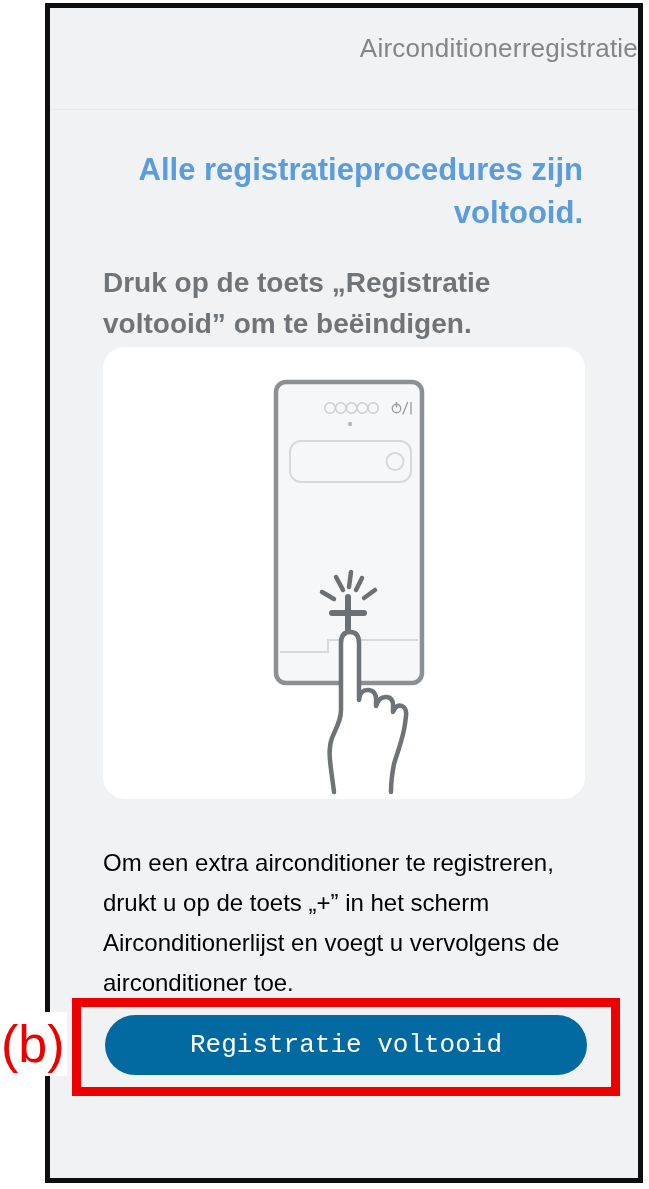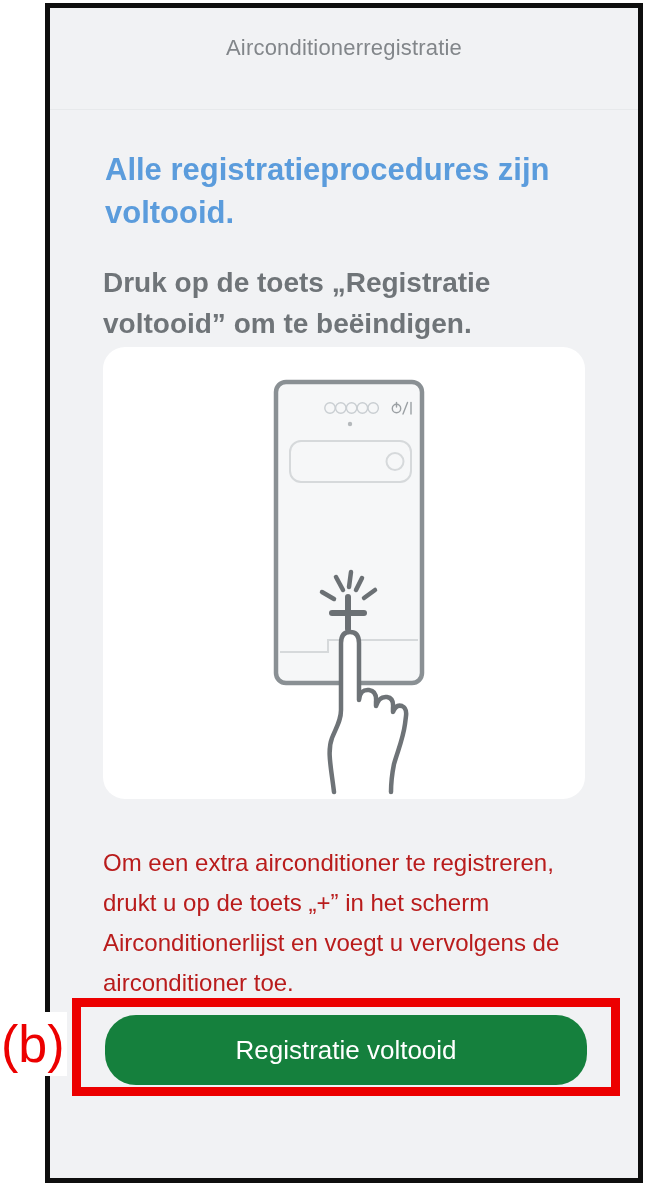--- a/index.html
+++ b/index.html
@@ -5,50 +5,50 @@
   html,body{margin:0;padding:0;background:#ffffff;}
   body{font-family:"Liberation Sans", sans-serif;}
   .stage{position:relative;width:649px;height:1189px;background:#ffffff;overflow:hidden;}
 
   .frame{
     position:absolute;left:45px;top:3px;width:598px;height:1180px;
     box-sizing:border-box;border:5px solid #0e0e0e;background:#F1F2F4;
   }
 
   .title{
-    position:absolute;left:0;top:22px;width:100%;text-align:center;
-    font-size:22px;line-height:36px;font-weight:500;color:#82868A;letter-spacing:.2px;
+    position:absolute;left:0;top:22px;width:100%;text-align:right;
+    font-size:26px;line-height:36px;font-weight:500;color:#82868A;letter-spacing:.2px;
   }
   .divider{position:absolute;left:0;top:101px;width:100%;height:1px;background:#E7E9EB;}
 
   .heading{
     position:absolute;left:0;top:140px;width:100%;box-sizing:border-box;padding:0 55px;
-    text-align:left;font-size:31px;line-height:43px;font-weight:bold;color:#5B9CDC;
+    text-align:right;font-size:31px;line-height:43px;font-weight:bold;color:#5B9CDC;
   }
 
   .instruction{
     position:absolute;left:53px;top:254px;width:450px;
     font-size:28px;line-height:41px;color:#6F7478;font-weight:bold;
   }
 
   .card{
     position:absolute;left:53px;top:339px;width:482px;height:452px;
     background:#ffffff;border-radius:22px;
   }
   .card svg{display:block;width:482px;height:452px;}
 
   .note{
     position:absolute;left:53px;top:835px;width:500px;
-    font-size:24px;line-height:40px;color:#b91c1c;
+    font-size:24px;line-height:40px;color:#000000;
   }
 
   .cta{
-    position:absolute;left:55px;top:1007px;width:482px;height:70px;
-    border:none;border-radius:31px;background:#15803d;color:#ffffff;
-    font-family:Liberation Sans, sans-serif;font-size:26px;cursor:pointer;
+    position:absolute;left:55px;top:1007px;width:482px;height:60px;
+    border:none;border-radius:31px;background:#0369a1;color:#ffffff;
+    font-family:Liberation Mono, monospace;font-size:26px;cursor:pointer;
   }
 
   .red-box{
     position:absolute;left:72px;top:998px;width:548px;height:98px;
     box-sizing:border-box;border:9px solid #EC0000;z-index:4;background:transparent;
   }
 
   .b-patch{position:absolute;left:33px;top:1012px;width:34px;height:64px;background:#ffffff;z-index:5;}
   .b-label{
     position:absolute;left:1px;top:1014px;z-index:6;

